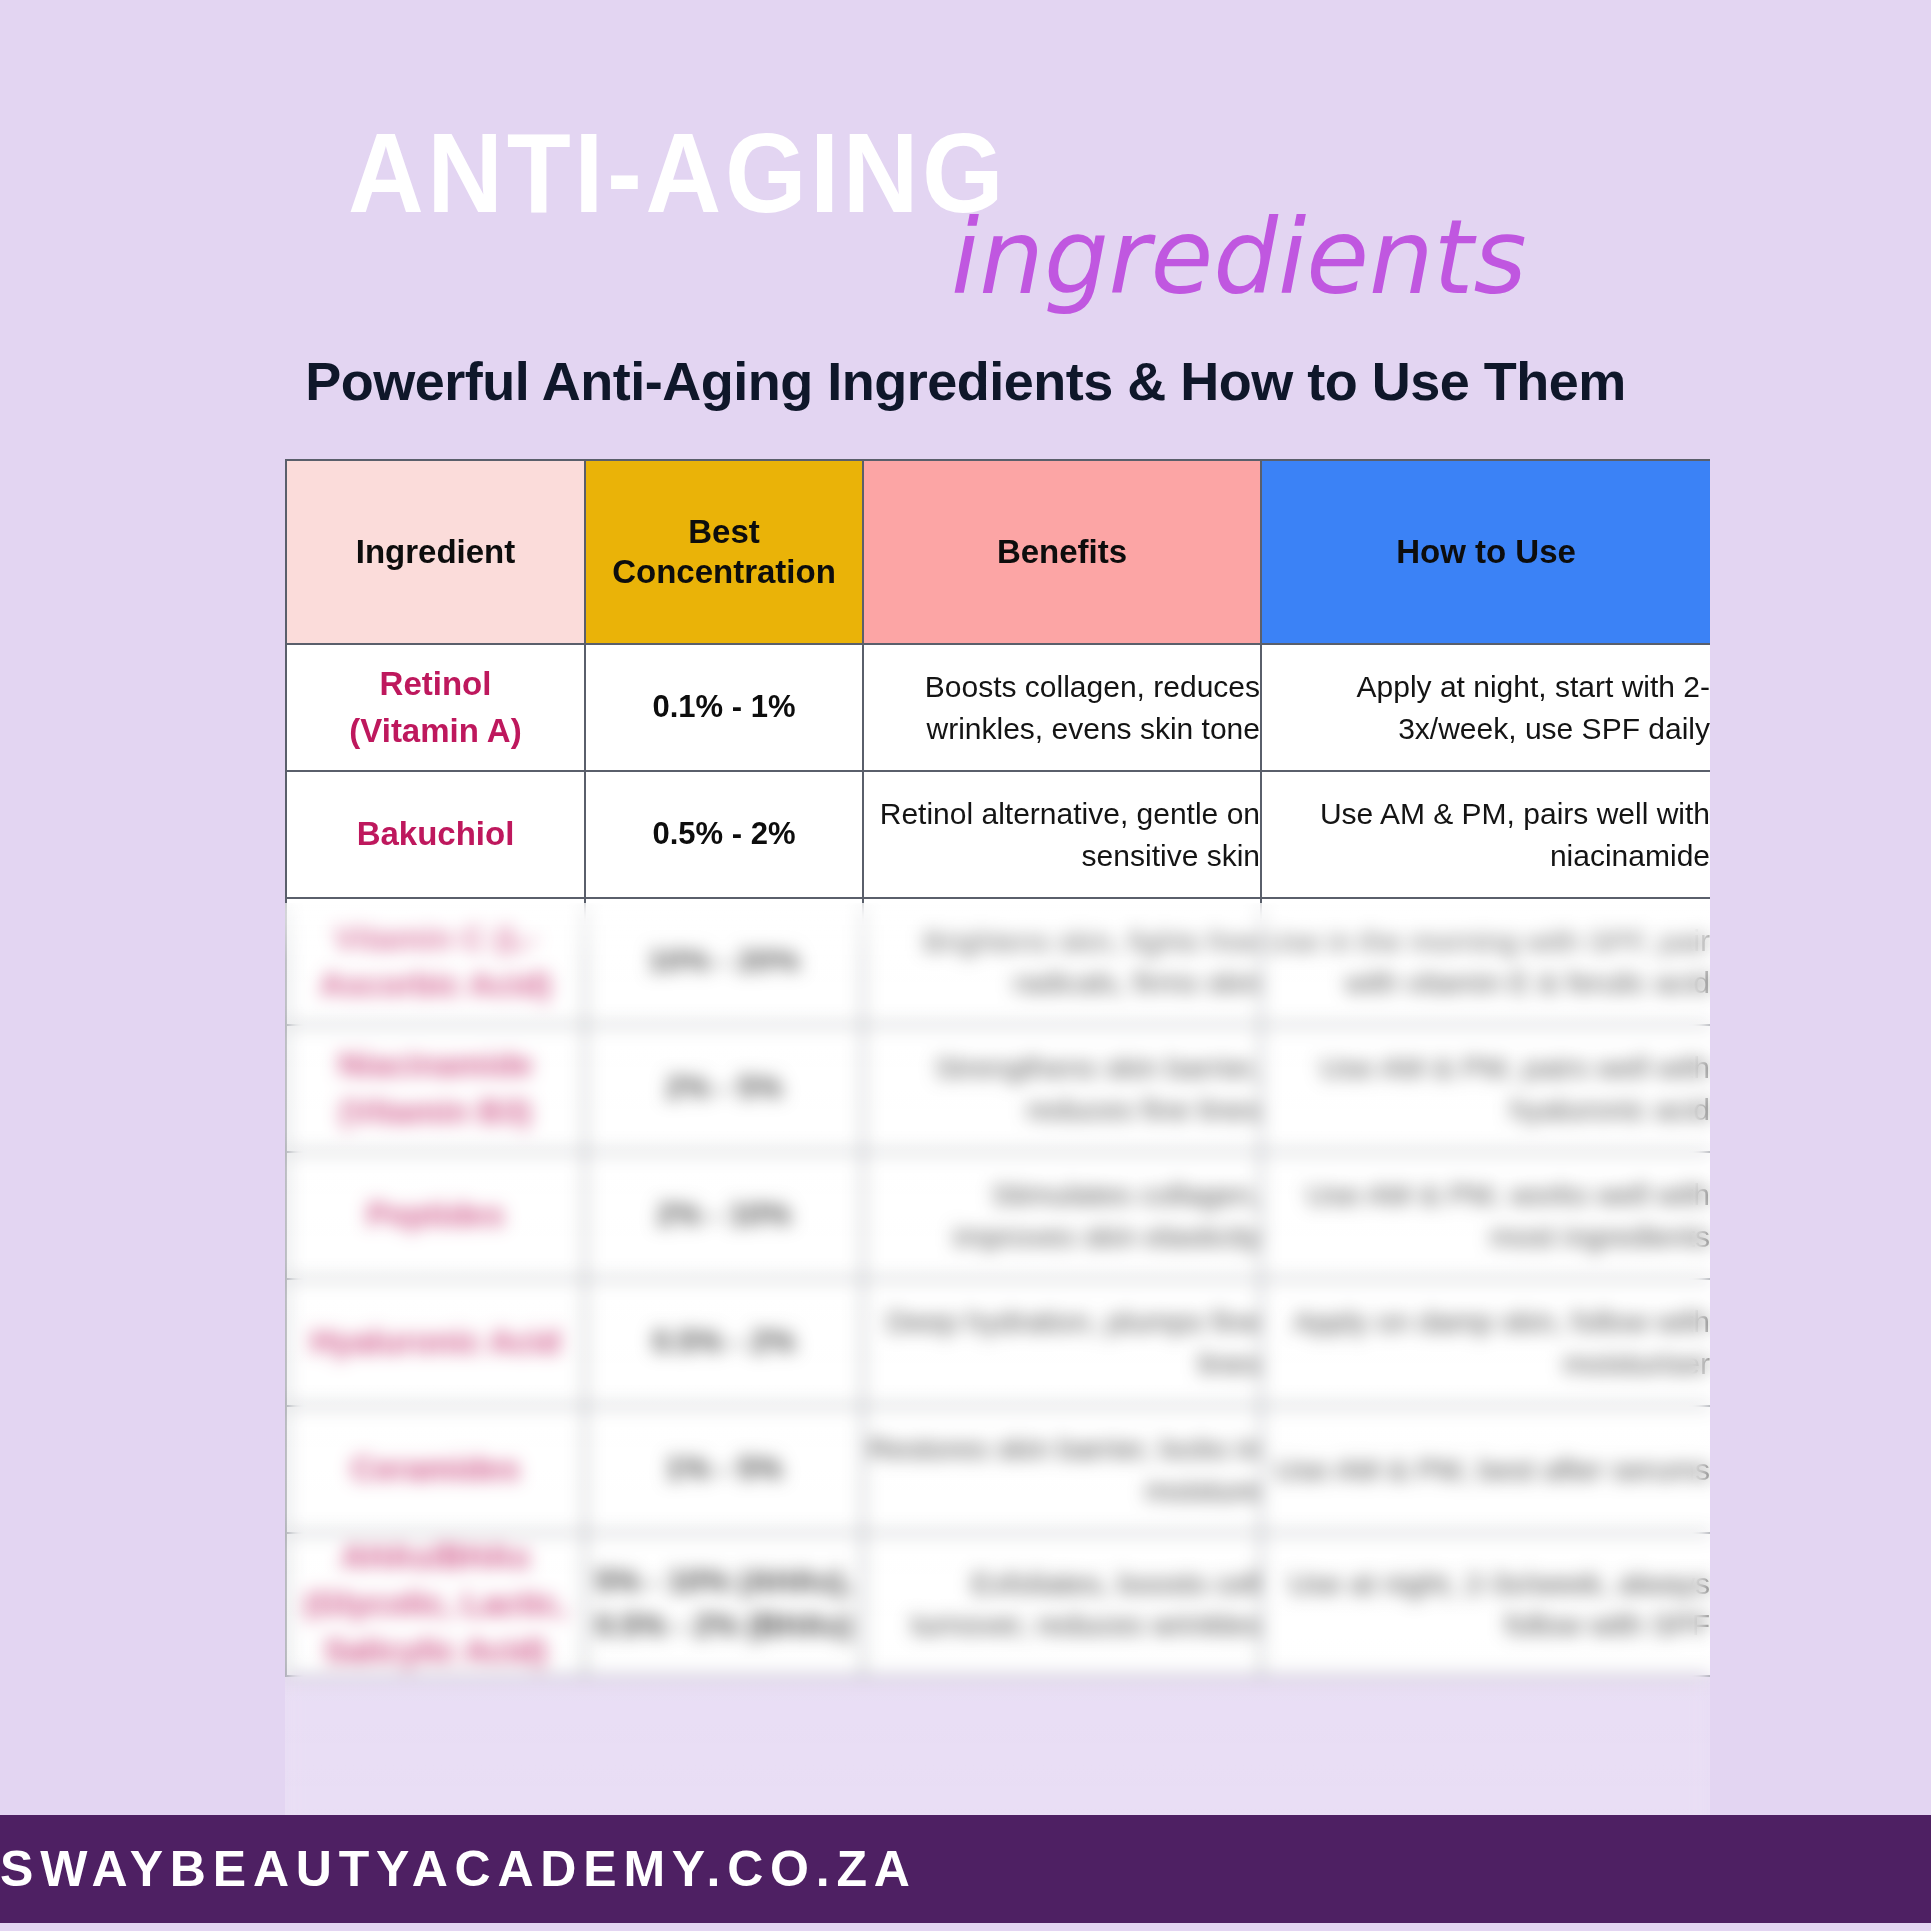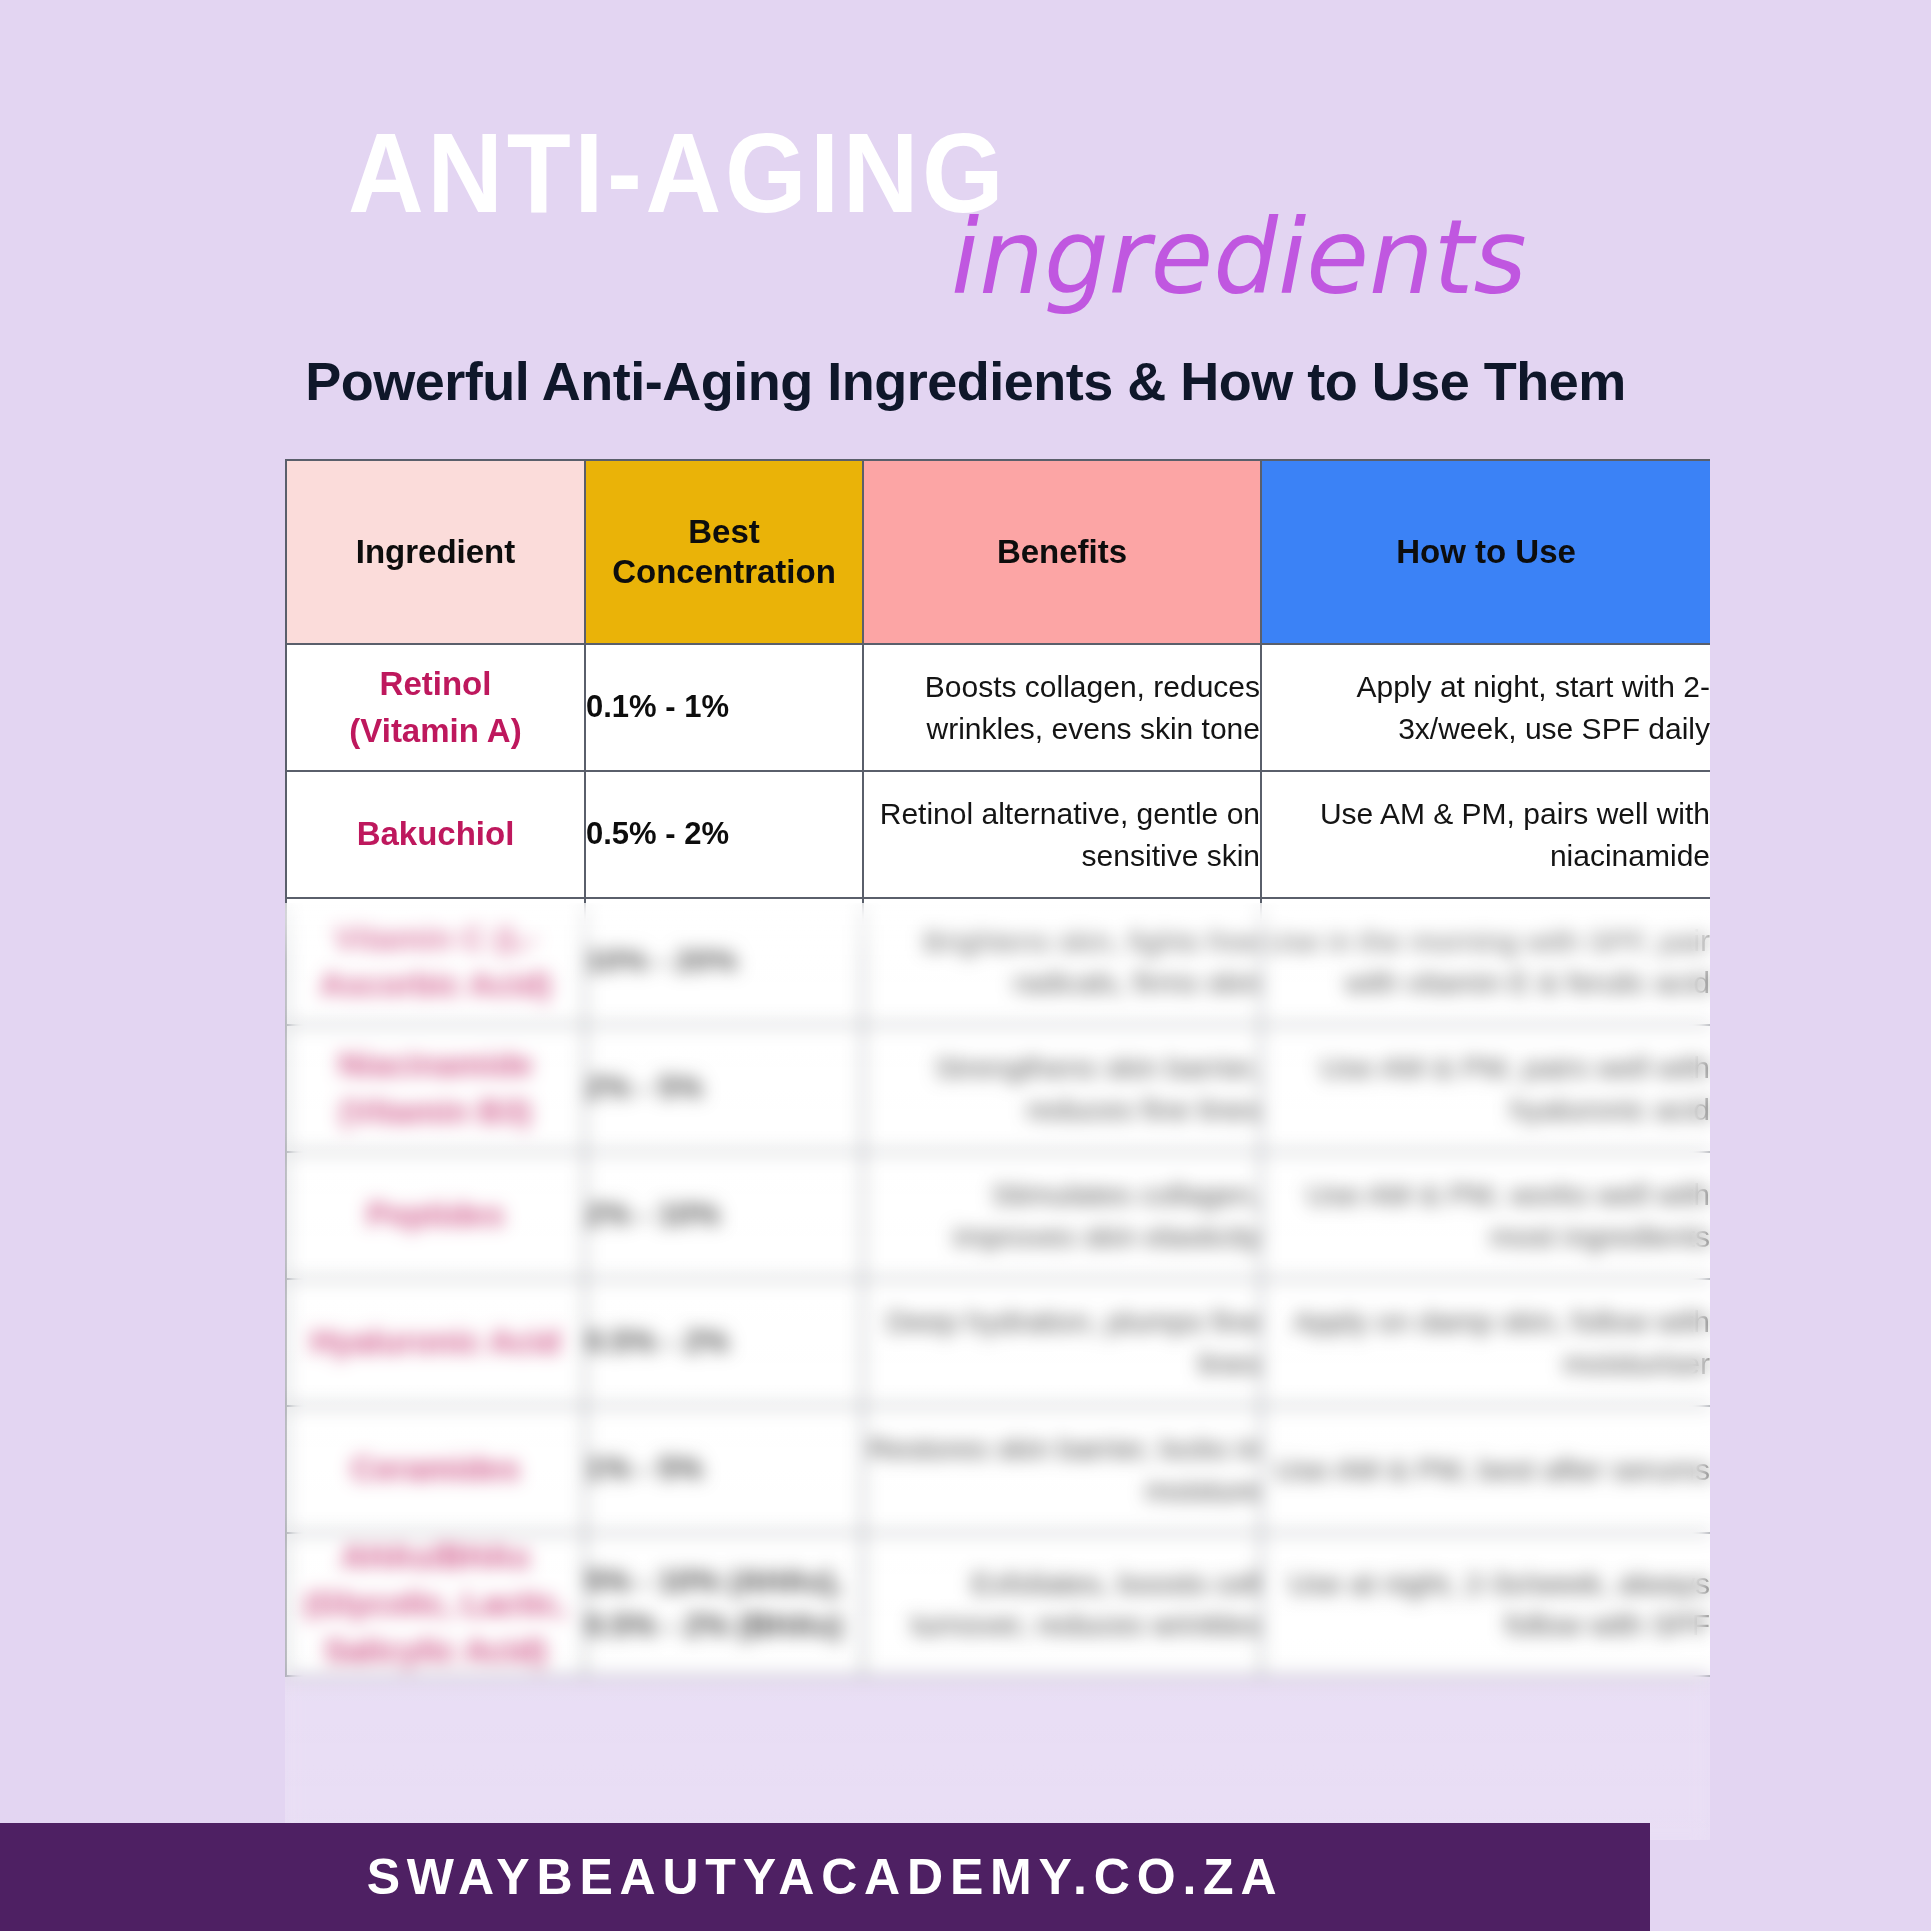--- a/index.html
+++ b/index.html
@@ -119,21 +119,21 @@
   td.name {
     text-align: center;
     font-family: "Liberation Sans Narrow", "Liberation Sans", sans-serif;
     font-weight: 700;
     font-size: 33px;
     color: #be185d;
     line-height: 1.42;
     padding: 21px 9.7px;
   }
   td.conc {
-    text-align: left;
+    text-align: center;
     font-family: "Liberation Sans Narrow", "Liberation Sans", sans-serif;
     font-weight: 700;
     font-size: 31px;
     color: #0d0d0d;
     line-height: 1.42;
     padding: 21px 7.7px;
   }
   td.desc {
     text-align: right;
     font-family: "Liberation Sans", sans-serif;
@@ -165,27 +165,26 @@
     background: linear-gradient(to bottom,
         rgba(255,255,255,0.62) 0px,
         rgba(255,255,255,0.30) 58px,
         rgba(255,255,255,0.22) 100%);
   }
 
   
   .footer {
     position: absolute;
     left: 0;
-    bottom: 0;
-    width: 1650px;
+    bottom: 8px;
+    width: 1931px;
     height: 108px;
     background: #4e2063;
     display: flex;
     align-items: center;
-    justify-content: center;
   }
   .footer-text {
     font-family: "Liberation Sans Narrow", "Liberation Sans", sans-serif;
     font-weight: 700;
     font-size: 50px;
     letter-spacing: 6.8px;
     color: #ffffff;
     white-space: nowrap;
   }
 </style>

